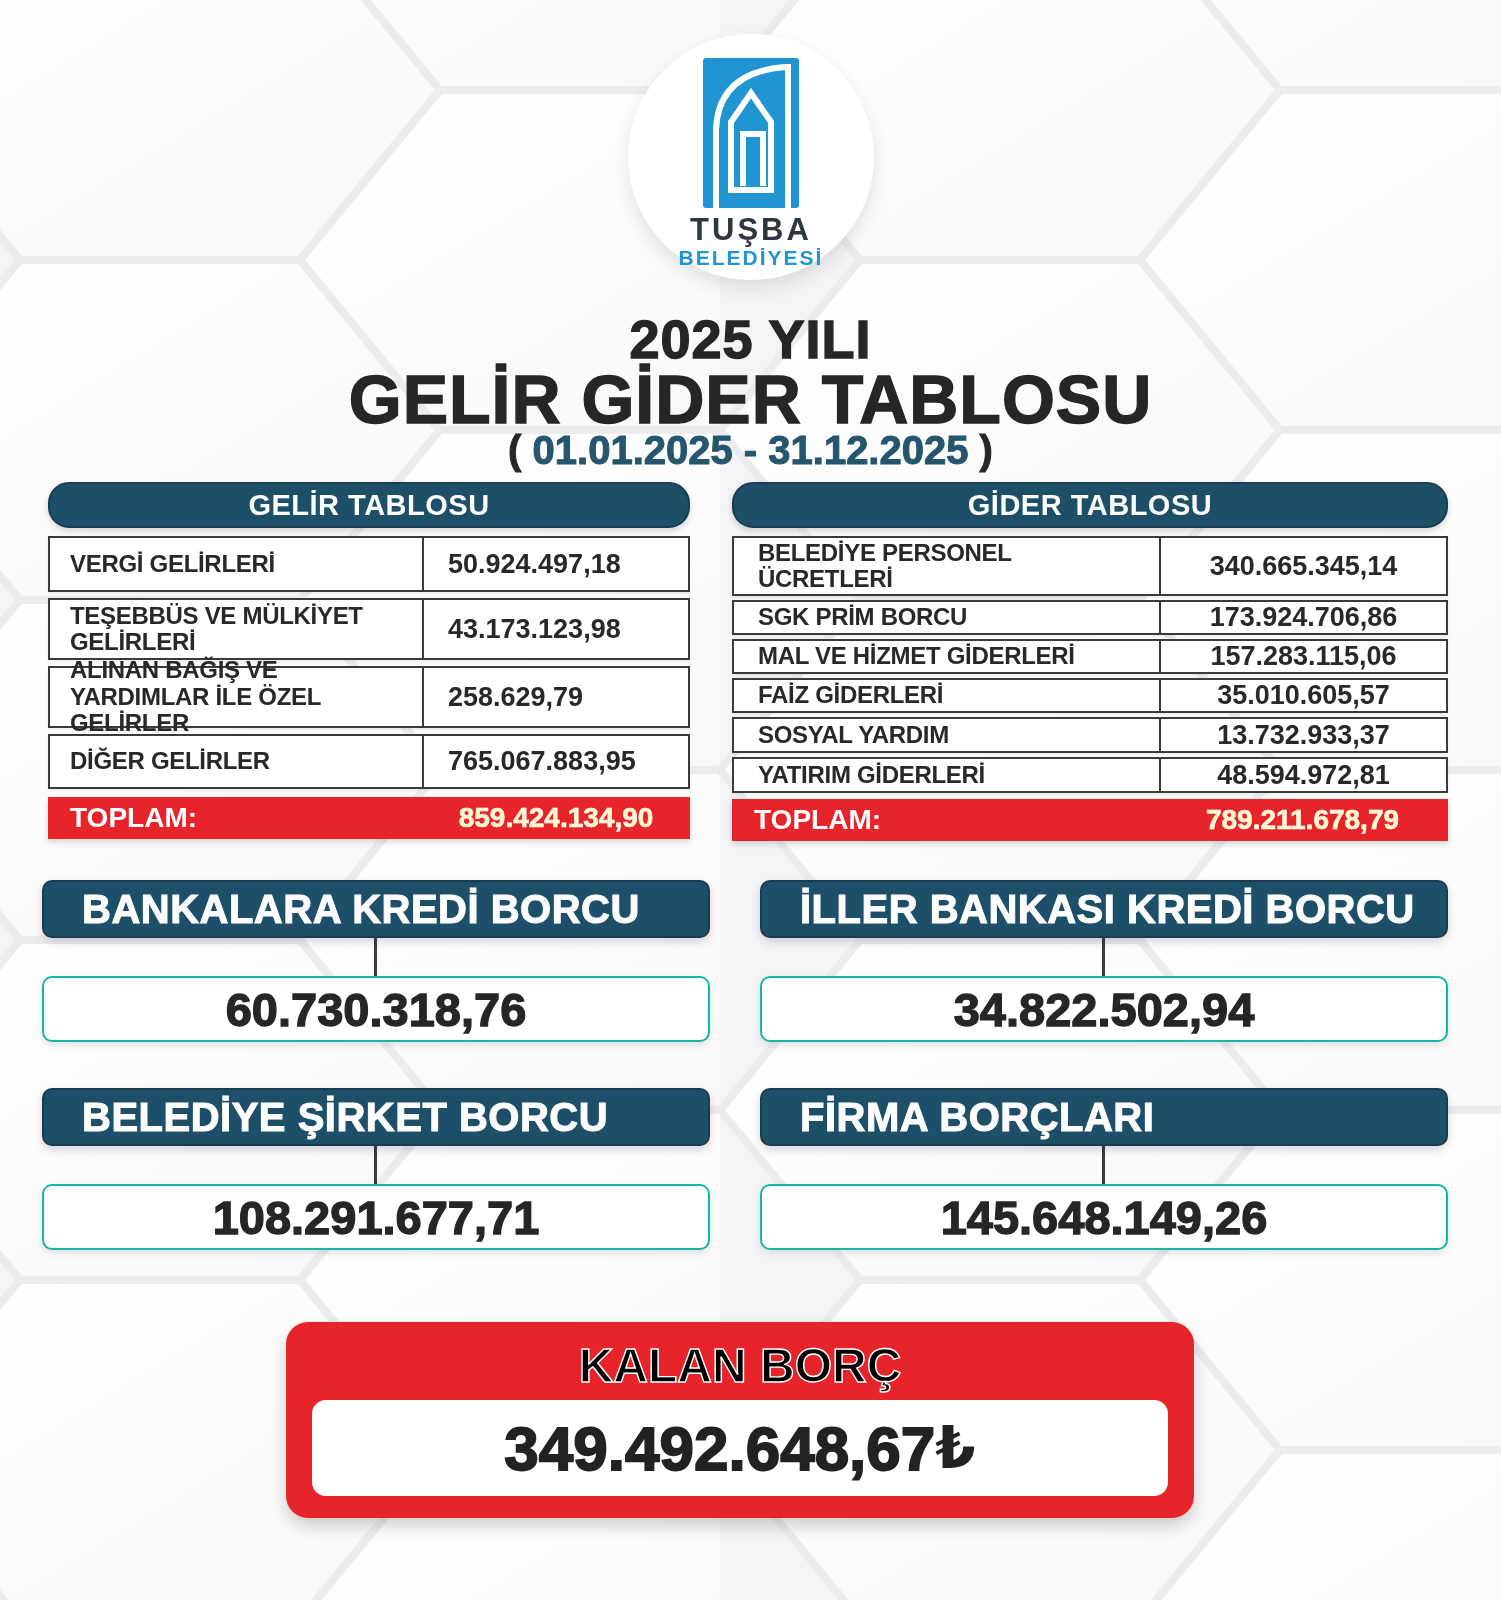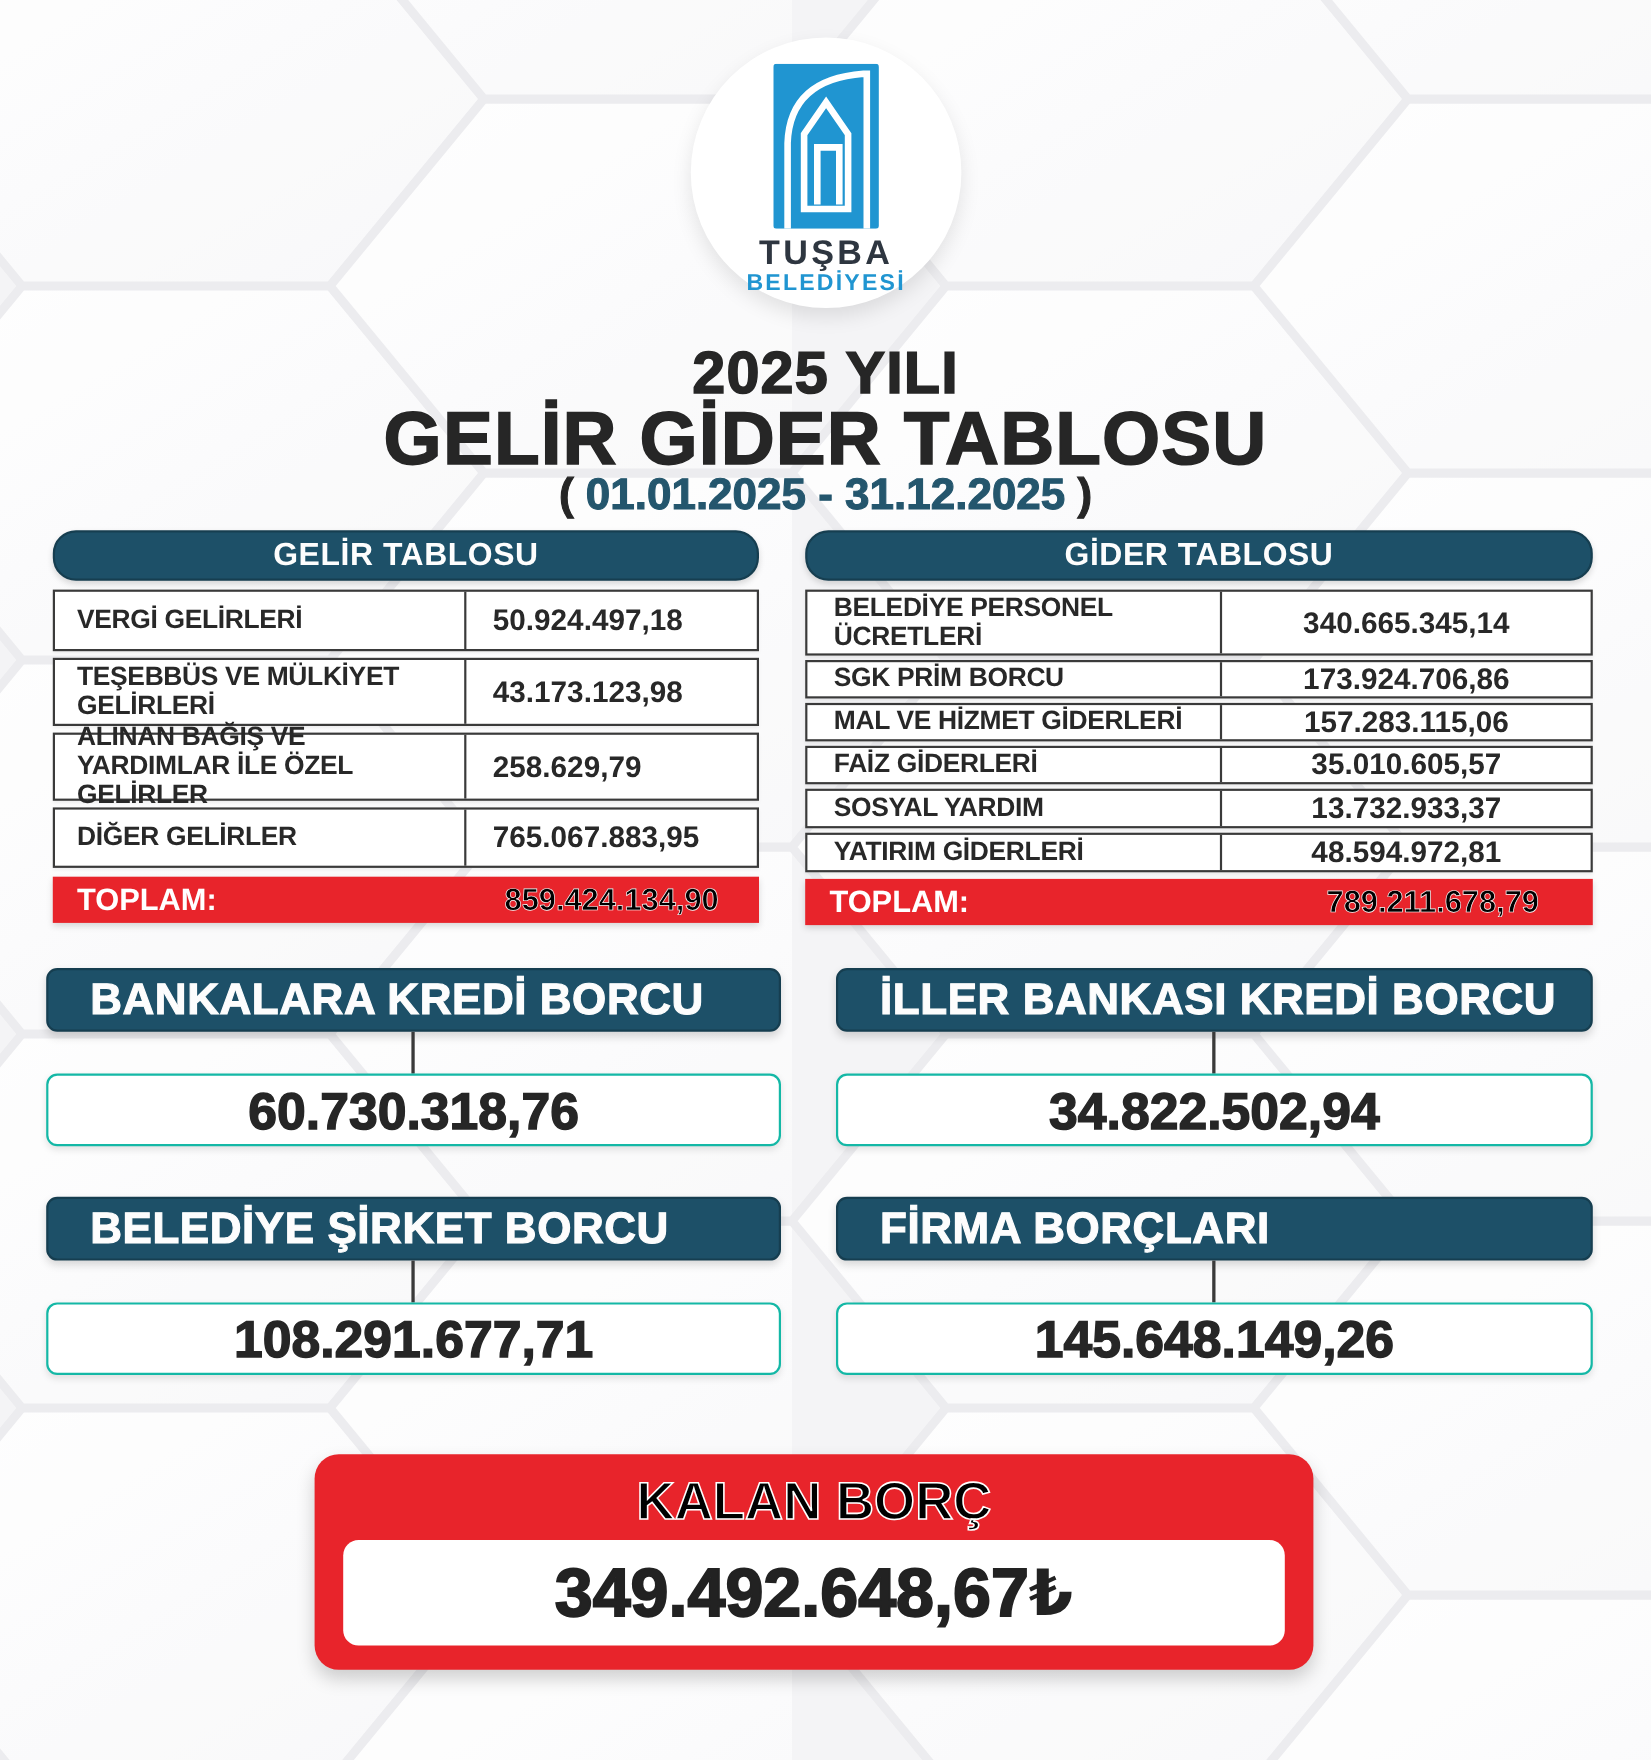--- a/index.html
+++ b/index.html
@@ -68,35 +68,35 @@
     display:flex; align-items:center;
     padding:3px 8px 3px 20px; font-size:24px; font-weight:700;
     letter-spacing:-0.3px; line-height:1.1; color:#282828;
   }
   .tbl-row .val {
     flex:1; border-left:2px solid #3a3a3a; display:flex; align-items:center;
     font-size:27px; font-weight:700; color:#282828;
   }
   .tbl.inc .lab { width:372px; }
   .tbl.inc .val { padding-left:24px; }
-  .tbl.exp .lab { width:375px;padding-left:24px; }
+  .tbl.exp .lab { width:425px;padding-left:24px; }
   .tbl.exp .val { justify-content:center; }
 
   .tbl-total {
     position:relative; height:42px; background:#e8242b; margin-top:2px;
     box-shadow:0 3px 6px rgba(0,0,0,.15);
   }
   .tbl-total .tlab {
     position:absolute; left:22px; top:0; height:42px; display:flex; align-items:center;
     color:#fff; font-size:28px; font-weight:700;
   }
   .tbl-total .tval {
     position:absolute; top:0; right:0; height:42px;
     display:flex; align-items:center; justify-content:center;
-    color:#000000; font-size:28px; font-weight:700; -webkit-text-stroke:.6px #fff;
+    color:#fef9c3; font-size:28px; font-weight:700; -webkit-text-stroke:.6px #fff;
   }
   .tbl.inc .tbl-total .tval { left:374px; }
   .tbl.exp .tbl-total .tval { left:425px; }
 
   
   .debt-head {
     position:absolute; height:58px; background:#1d5068;
     border:2px solid #163e50; border-radius:10px;
     display:flex; align-items:center; padding-left:38px;
     color:#fdfdfd; font-size:40px; font-weight:700; letter-spacing:.5px;

